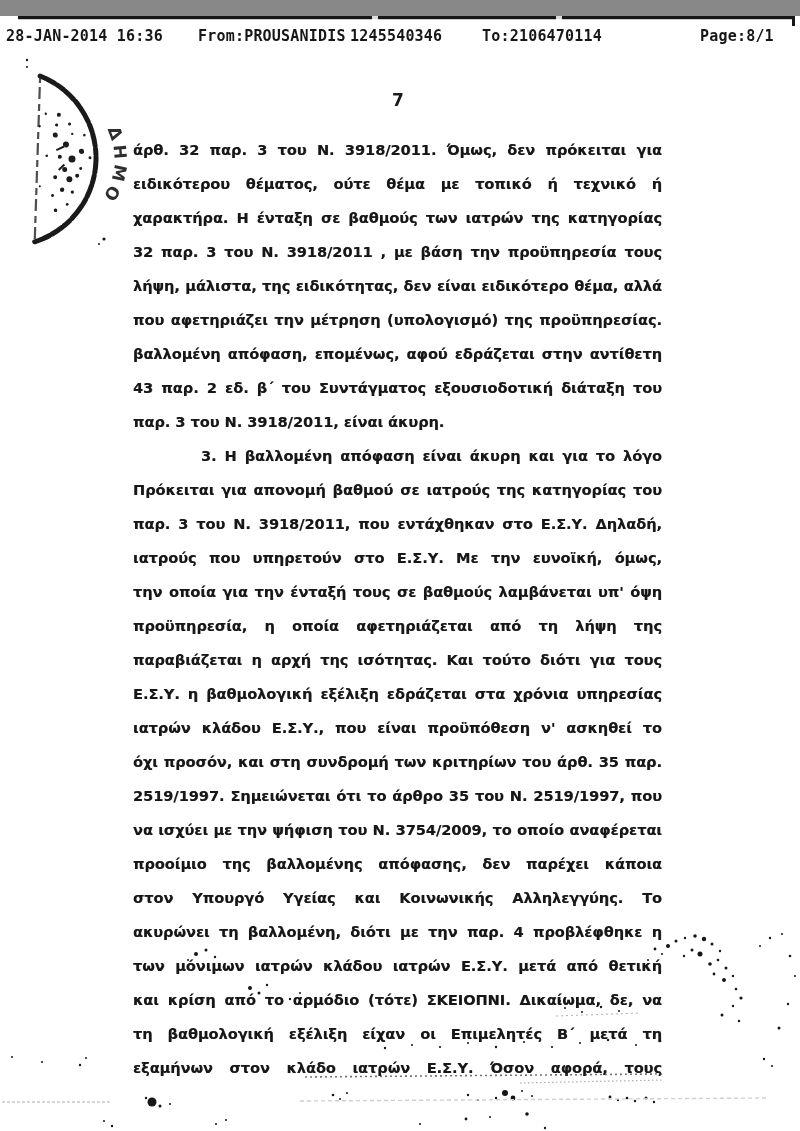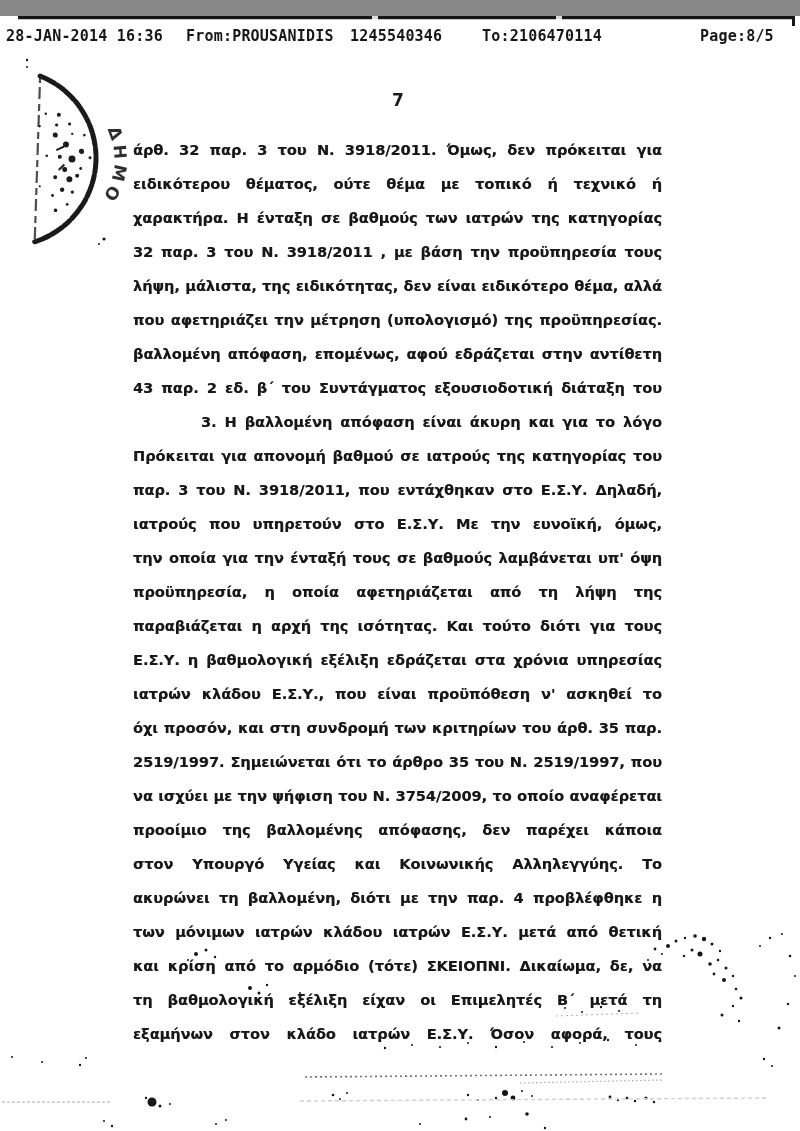--- a/index.html
+++ b/index.html
@@ -15,21 +15,21 @@
   .top-edge-gap{position:absolute;top:0;width:6px;height:4px;background:#fff;opacity:.85;}
 
   
   .fax-header{
     position:absolute;top:11px;left:0;width:100%;height:20px;
     font-family:"DejaVu Sans Mono",monospace;font-size:15px;font-weight:700;
     color:#171717;letter-spacing:.2px;white-space:nowrap;
   }
   .fax-header span{position:absolute;top:0;}
   .fh-date{left:6px;}
-  .fh-from{left:186px;}
+  .fh-from{left:198px;}
   .fh-num{left:350px;}
   .fh-to{left:482px;}
   .fh-page{left:700px;}
 
   .page-number{
     position:absolute;left:383px;top:74px;width:30px;text-align:center;
     font-size:17px;font-weight:700;color:#1a1a1a;
   }
 
   
@@ -57,21 +57,21 @@
   <div class="top-edge-shadow"></div>
   <div class="top-edge-tick"></div>
   <div class="top-edge-gap" style="left:372px;"></div>
   <div class="top-edge-gap" style="left:556px;"></div>
 
   <div class="fax-header">
     <span class="fh-date">28-JAN-2014 16:36</span>
     <span class="fh-from">From:PROUSANIDIS</span>
     <span class="fh-num">1245540346</span>
     <span class="fh-to">To:2106470114</span>
-    <span class="fh-page">Page:8/5</span>
+    <span class="fh-page">Page:8/1</span>
   </div>
 
   <div class="page-number">7</div>
 
   <svg class="stamp" width="140" height="200" viewBox="0 0 140 200">
     <g transform="rotate(-4 70 95)">
       <path d="M44,10 A88,88 0 0 1 27,175" fill="none" stroke="#1a1a1a" stroke-width="5" stroke-linecap="round" stroke-dasharray="16 3 8 2 12 3 6 2"></path>
       <path d="M44,10 L27,175" fill="none" stroke="#222" stroke-width="2.2" stroke-dasharray="7 4 12 5" opacity="0.8"></path>
       <path id="stamp-text-arc" d="M103,60 A66,66 0 0 1 43,160" fill="none"></path>
       <text font-size="17" font-weight="700" letter-spacing="4" fill="#1d1d1d" opacity="0.92" font-family="DejaVu Sans, sans-serif">
@@ -111,20 +111,21 @@
 
   <div id="text-block">
       <div class="line">άρθ. 32 παρ. 3 του Ν. 3918/2011. Όμως, δεν πρόκειται για ρύθμιση</div>
       <div class="line">ειδικότερου θέματος, ούτε θέμα με τοπικό ή τεχνικό ή λεπτομερειακό</div>
       <div class="line">χαρακτήρα. Η ένταξη σε βαθμούς των ιατρών της κατηγορίας του άρθ.</div>
       <div class="line">32 παρ. 3 του Ν. 3918/2011 , με βάση την προϋπηρεσία τους από τη</div>
       <div class="line">λήψη, μάλιστα, της ειδικότητας, δεν είναι ειδικότερο θέμα, αλλά τυπικό,</div>
       <div class="line">που αφετηριάζει την μέτρηση (υπολογισμό) της προϋπηρεσίας. Η</div>
       <div class="line">βαλλομένη απόφαση, επομένως, αφού εδράζεται στην αντίθετη με το άρθ.</div>
       <div class="line">43 παρ. 2 εδ. β΄ του Συντάγματος εξουσιοδοτική διάταξη του άρθ. 32</div>
+      <div class="line no-just">παρ. 3 του Ν. 3918/2011, είναι άκυρη.</div>
       <div class="line indent">3. Η βαλλομένη απόφαση είναι άκυρη και για το λόγο τούτο.</div>
       <div class="line">Πρόκειται για απονομή βαθμού σε ιατρούς της κατηγορίας του άρθρου 32</div>
       <div class="line">παρ. 3 του Ν. 3918/2011, που εντάχθηκαν στο Ε.Σ.Υ. Δηλαδή, για</div>
       <div class="line">ιατρούς που υπηρετούν στο Ε.Σ.Υ. Με την ευνοϊκή, όμως, ρύθμιση, κατά</div>
       <div class="line">την οποία για την ένταξή τους σε βαθμούς λαμβάνεται υπ' όψη μόνο η</div>
       <div class="line">προϋπηρεσία, η οποία αφετηριάζεται από τη λήψη της ειδικότητας,</div>
       <div class="line">παραβιάζεται η αρχή της ισότητας. Και τούτο διότι για τους ιατρούς</div>
       <div class="line">Ε.Σ.Υ. η βαθμολογική εξέλιξη εδράζεται στα χρόνια υπηρεσίας τους ως</div>
       <div class="line">ιατρών κλάδου Ε.Σ.Υ., που είναι προϋπόθεση ν' ασκηθεί το δικαίωμα και</div>
       <div class="line">όχι προσόν, και στη συνδρομή των κριτηρίων του άρθ. 35 παρ. 6 του Ν.</div>

